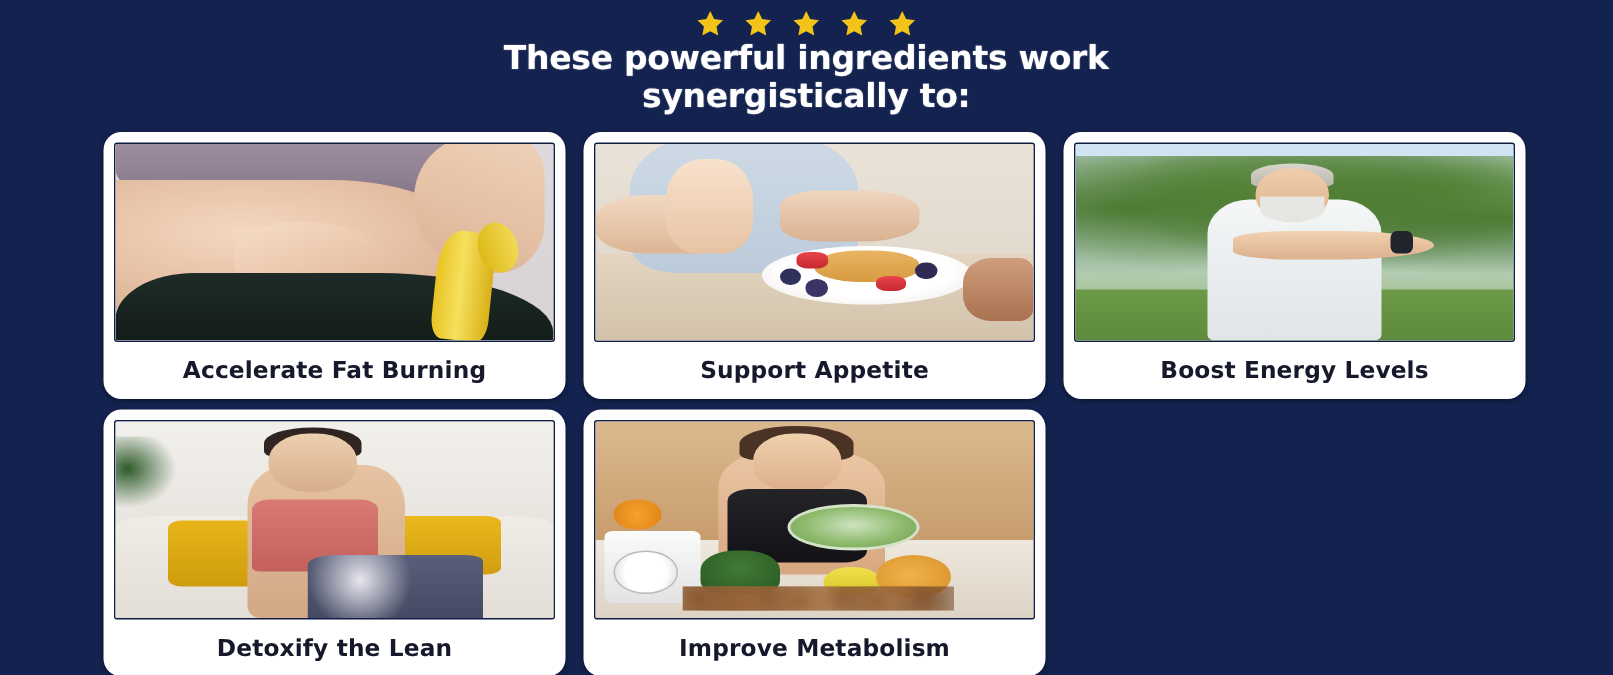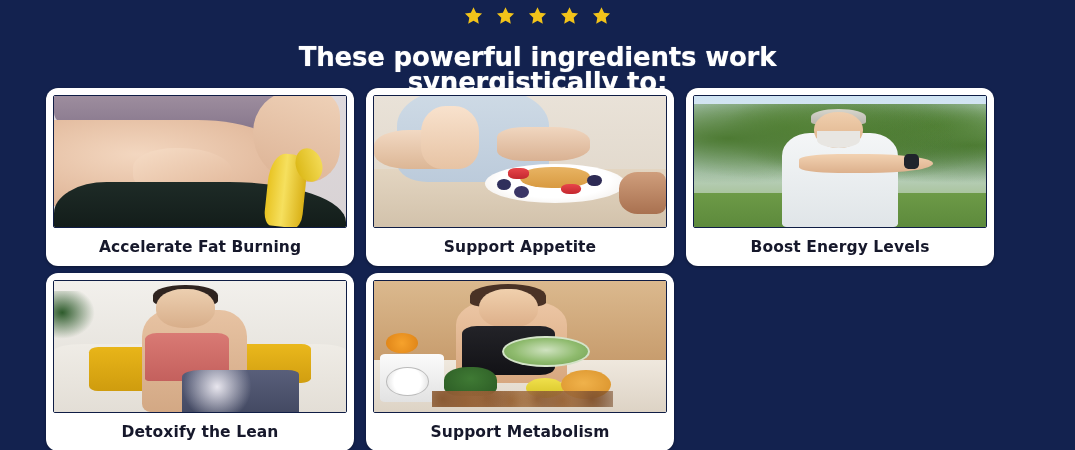--- a/index.html
+++ b/index.html
@@ -40,34 +40,34 @@
     height: 19px;
     display: block;
   }
   .star svg { display: block; width: 19px; height: 19px; }
 
   
   .heading {
     width: 720px;
     text-align: center;
     color: #ffffff;
-    font-size: 26px;
+    font-size: 22px;
     line-height: 25px;
     font-weight: 900;
     letter-spacing: -0.2px;
-    margin-top: 18px;
+    margin-top: 0;
     font-family: "DejaVu Sans", sans-serif;
     text-shadow: 0 0 1px rgba(255,255,255,0.55);
   }
   .heading .line { display: block; }
 
   
   .grid {
     position: absolute;
-    left: 46px;
+    left: 69px;
     top: 88px;
     width: 948px;
     display: grid;
     grid-template-columns: repeat(3, 308px);
     grid-template-rows: 178px 178px;
     column-gap: 12px;
     row-gap: 7px;
   }
 
   .card {
@@ -536,17 +536,17 @@
           <div class="bowl"></div>
             <div class="scale"></div>
             <div class="dial"></div>
           <div class="brocc"></div>
             <div class="lemon"></div>
             <div class="squash"></div>
           <div class="orange"></div>
             <div class="nuts"></div>
         </div>
       </div>
-      <div class="card-label">Support Metabolism</div>
+      <div class="card-label">Improve Metabolism</div>
     </div>
 
   </div>
 </div>
 
 </body></html>

